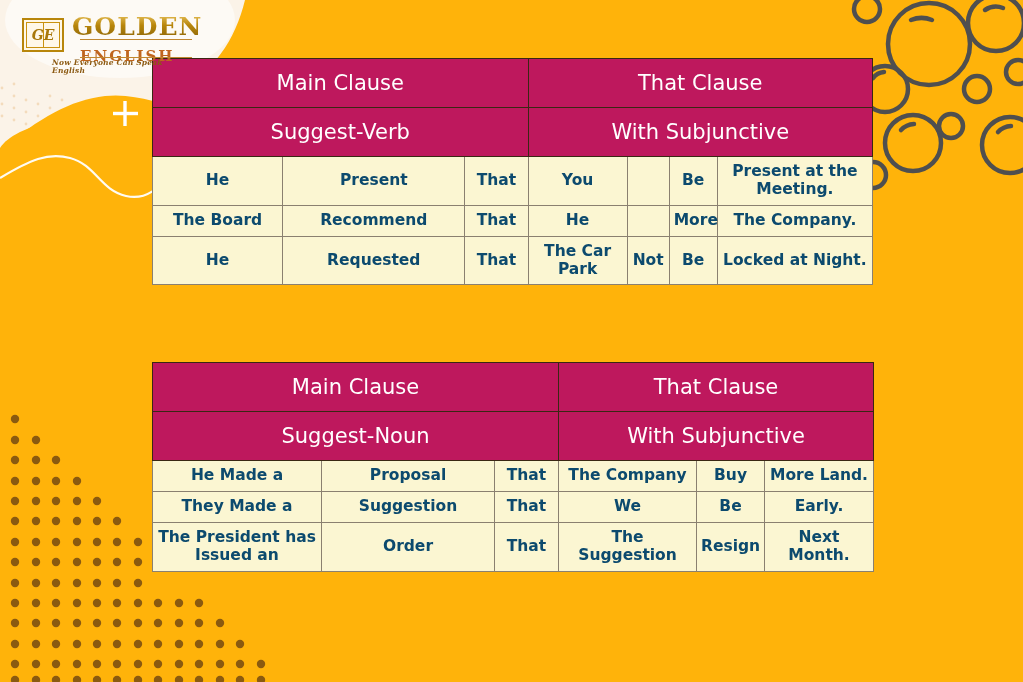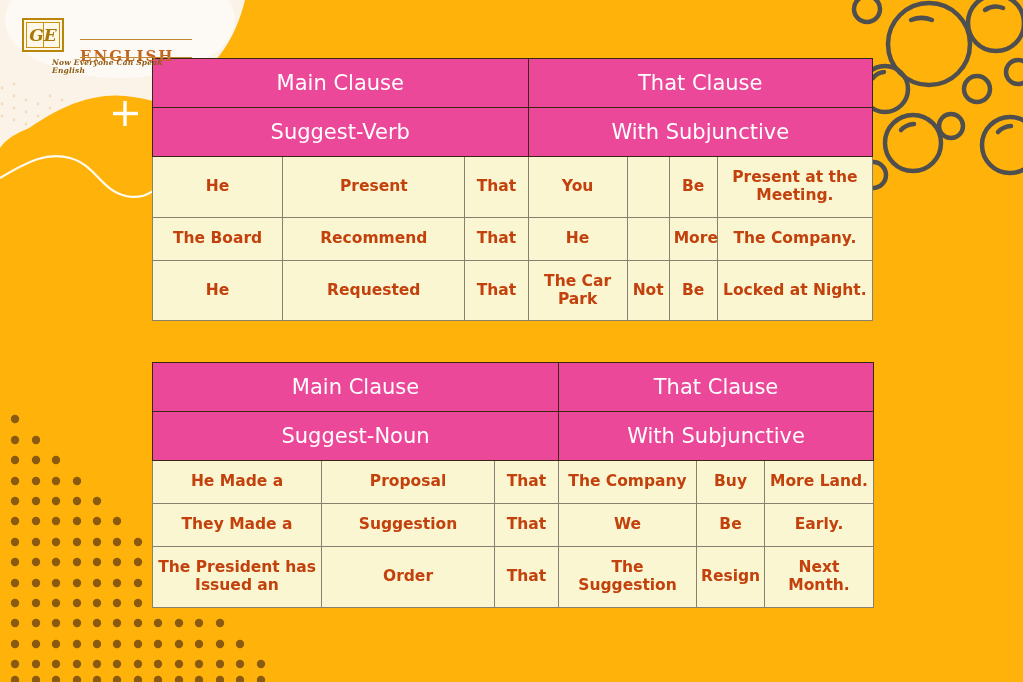--- a/index.html
+++ b/index.html
@@ -20,21 +20,21 @@
   }
   .logo-mark{
     position:absolute;left:0;top:4px;width:42px;height:34px;
     border:2px solid #B8860B;background:#FFF8E8;
     box-sizing:border-box;
   }
   .logo-mark .inner{
     position:absolute;inset:2px;border:1px solid #C9920F;
     display:flex;align-items:center;justify-content:center;
     font-family:"DejaVu Serif", serif;font-style:italic;font-weight:bold;
-    font-size:17px;color:#A8780B;letter-spacing:0px;
+    font-size:14px;color:#A8780B;letter-spacing:0px;
   }
   .logo-mark .vdiv{position:absolute;left:50%;top:3px;bottom:3px;width:1px;background:#C9920F;}
   .logo-golden{
     position:absolute;left:50px;top:0px;
     font-family:"DejaVu Serif", serif;font-weight:bold;font-size:25px;
     letter-spacing:1px;
     background:linear-gradient(180deg,#E8C15A 0%,#B8860B 45%,#8C6508 100%);
     -webkit-background-clip:text;background-clip:text;color:#B8860B;
     -webkit-text-fill-color:transparent;
     line-height:1;
@@ -54,27 +54,27 @@
 
   
   .tbl{
     position:absolute;z-index:5;border-collapse:collapse;
     table-layout:fixed;background:#FBF6D2;
     border:1px solid #4A3520;
   }
   .tbl td{
     border:1px solid #8A8070;
     text-align:center;vertical-align:middle;
-    padding:12px 4px;
+    padding:6px 4px;
     background:#FBF6D2;
-    color:#c2410c;
+    color:#0c4a6e;
     font-weight:bold;font-size:15.5px;line-height:1.15;
   }
   .tbl td.hdr{
-    background:#ec4899;color:#FFFFFF;
+    background:#be185d;color:#FFFFFF;
     font-weight:normal;font-size:21px;
     border:1px solid #3A2713;
     padding:12px 4px;
   }
   #table1{left:152px;top:58px;width:721px;}
   #table2{left:152px;top:362px;width:721px;}
 </style>
 </head>
 <body>
 
@@ -239,20 +239,21 @@
         <circle cx="261" cy="680" r="4.2"></circle>
     </g>
   </svg>
 </div>
 
 <div class="logo-wrap">
   <div class="logo-mark">
     <div class="vdiv"></div>
     <div class="inner">GE</div>
   </div>
+  <div class="logo-golden">GOLDEN</div>
   <div class="logo-rule"></div>
   <div class="logo-english">ENGLISH</div>
   <div class="logo-rule2"></div>
   <div class="logo-tag">Now Everyone Can Speak English</div>
 </div>
 
 <table class="tbl" id="table1">
   <colgroup>
     <col style="width:130px">
       <col style="width:182px">

